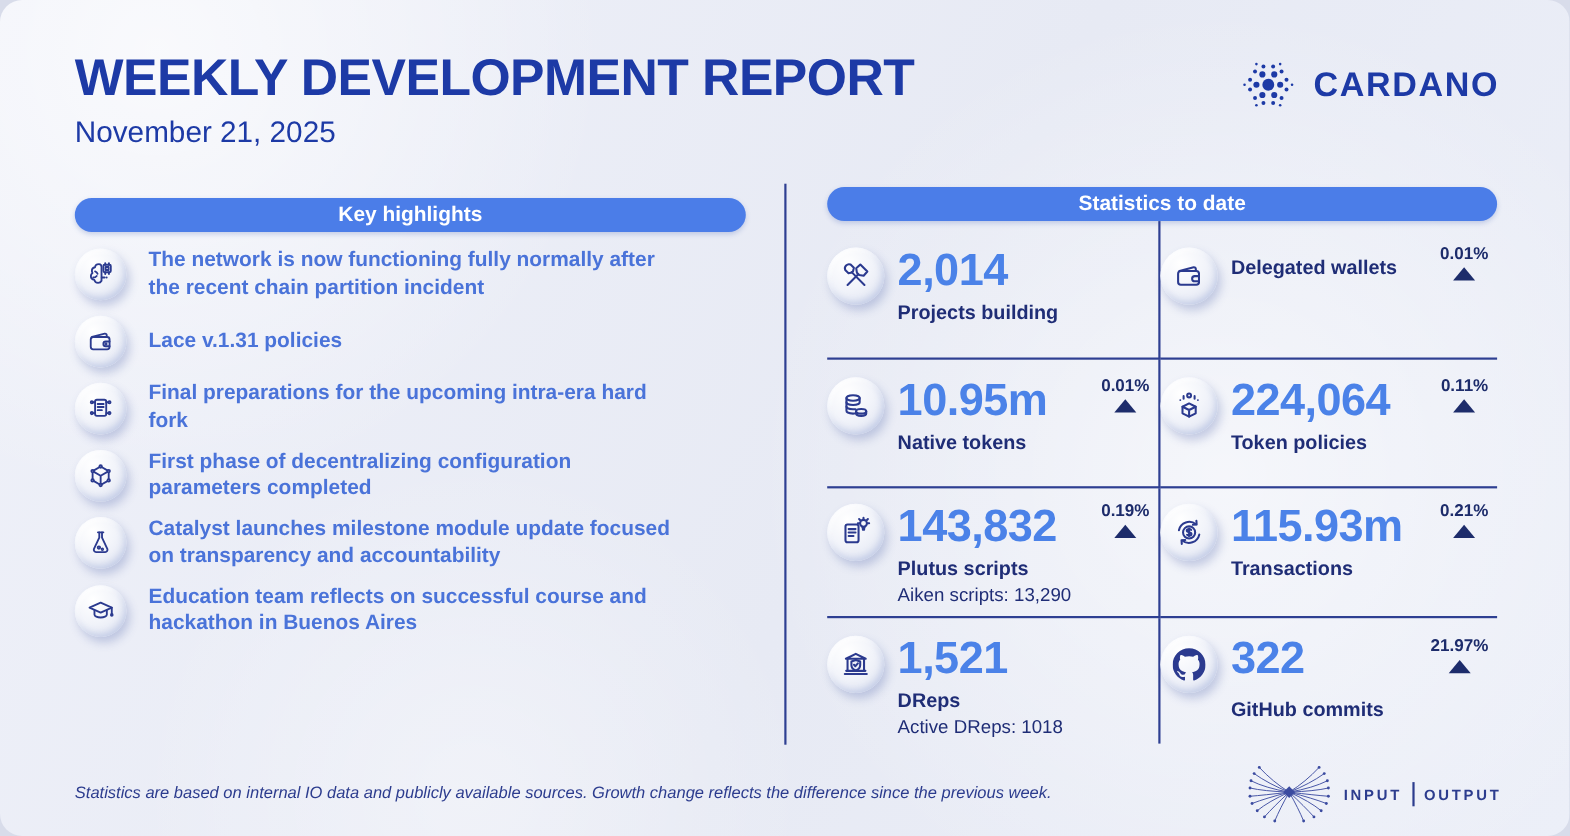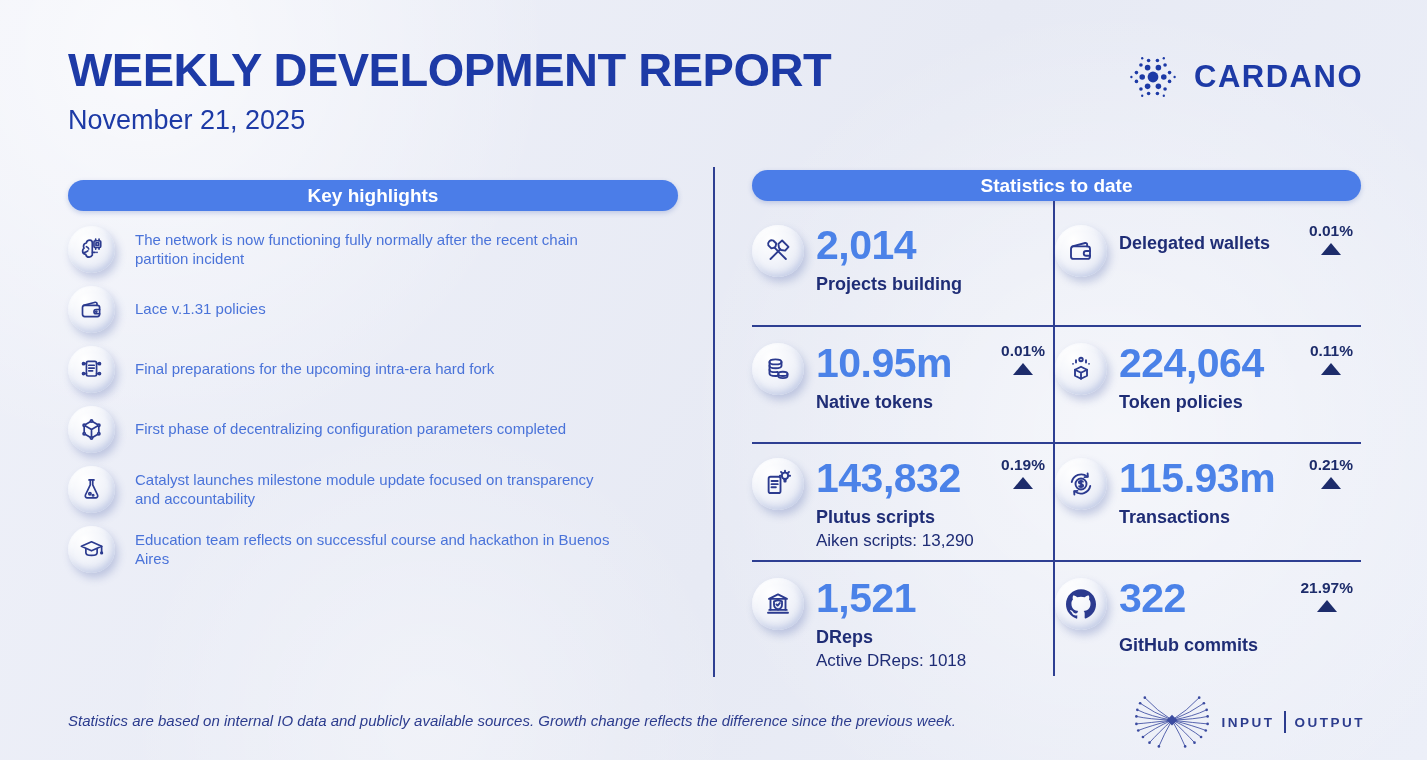--- a/index.html
+++ b/index.html
@@ -5,20 +5,21 @@
   * { box-sizing: border-box; margin: 0; padding: 0; }
   html,body { background:#d8dcEA; }
   body { font-family: "Liberation Sans", sans-serif; }
   .canvas {
     position: relative; width: 1427px; height: 760px; overflow: hidden;
     background:
       radial-gradient(circle at 78% 57%, rgba(255,255,255,.55) 0%, rgba(255,255,255,0) 36%),
       radial-gradient(circle at 10% 6%, rgba(255,255,255,.65) 0%, rgba(255,255,255,0) 28%),
       radial-gradient(circle at 30% 95%, rgba(255,255,255,.35) 0%, rgba(255,255,255,0) 25%),
       linear-gradient(118deg, #eff1f9 0%, #e7eaf4 55%, #ecEFf8 100%);
+    border-radius: 20px;
   }
   
   .page-title {
     position:absolute; left:68px; top:42px;
     font-size:47px; font-weight:800; letter-spacing:-0.5px;
     color:#1d3aa6; white-space:nowrap;
   }
   .report-date {
     position:absolute; left:68px; top:105px;
     font-size:27px; font-weight:500; color:#1d3aa6;
@@ -32,21 +33,21 @@
     color:#ffffff; font-size:19px; font-weight:700;
     display:flex; align-items:center; justify-content:center;
     box-shadow: 0 2px 5px rgba(60,90,180,.25);
   }
 
   
   .highlights { position:absolute; left:68px; top:180px; width:610px; }
   .hl-list { margin-top:14px; }
   .hl-item { display:flex; align-items:center; gap:20px; min-height:48px; margin-bottom:12px; }
   .hl-item p {
-    font-size:15px; line-height:1.3; font-weight:400; color:#4a73d9; max-width:480px;
+    font-size:19px; line-height:1.3; font-weight:700; color:#4a73d9; max-width:480px;
   }
   .circle {
     border-radius:50%;
     background: radial-gradient(circle at 35% 28%, #ffffff 0%, #f2f4fa 45%, #dbe0ef 100%);
     box-shadow: 3px 5px 9px rgba(70,90,165,.28),
                 inset -2px -3px 6px rgba(120,140,200,.28),
                 inset 2px 3px 4px rgba(255,255,255,.95);
     display:flex; align-items:center; justify-content:center; flex:none;
   }
   .circle-sm { width:47px; height:47px; }

